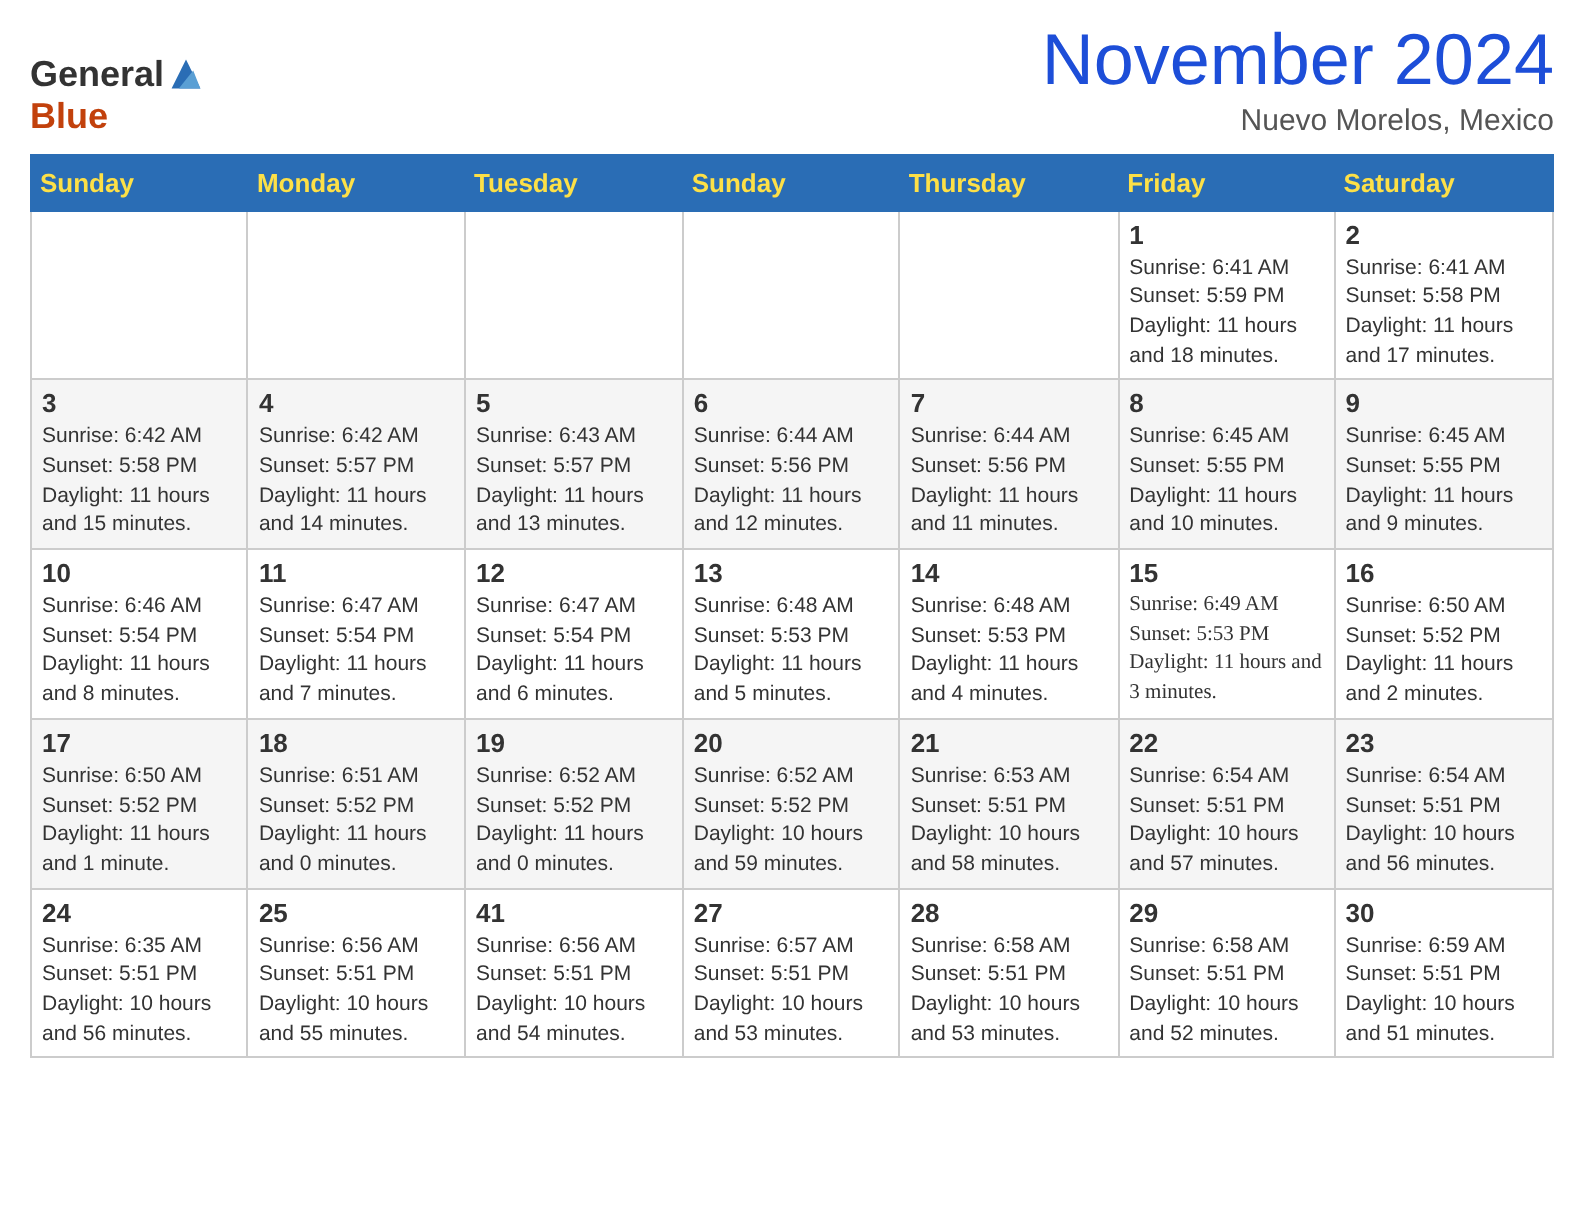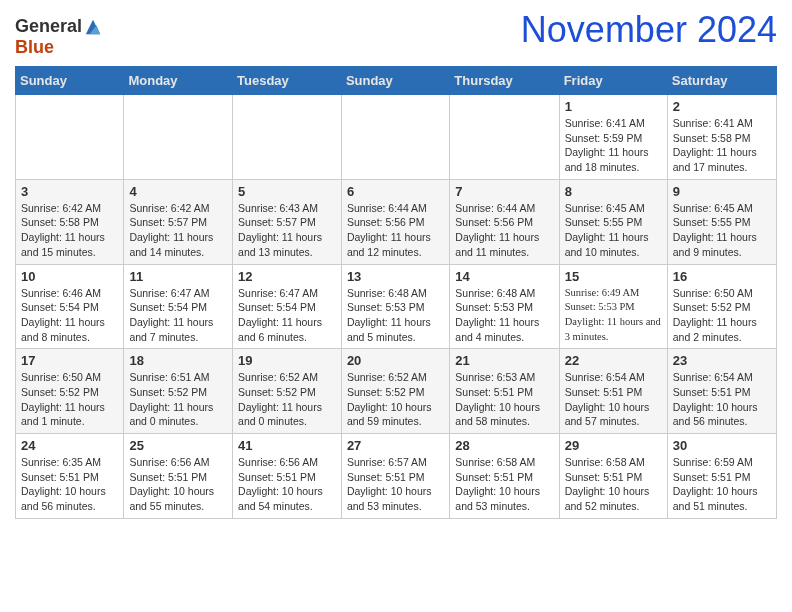--- a/index.html
+++ b/index.html
@@ -11,21 +11,21 @@
       padding: 0;
     }
     .page {
       width: 792px;
       background: #fff;
       padding: 10px 15px 15px 15px;
     }
     .header {
       display: flex;
       justify-content: space-between;
-      align-items: flex-start;
+      align-items: flex-end;
       margin-bottom: 8px;
     }
     .logo {
       display: flex;
       flex-direction: column;
       align-items: flex-start;
       margin-top: 6px;
     }
     .logo-text {
       display: flex;
@@ -61,21 +61,21 @@
       color: #555;
       margin-top: 2px;
     }
     .calendar {
       width: 100%;
       border-collapse: collapse;
       border: 1px solid #ccc;
     }
     .calendar th {
       background: #2a6db5;
-      color: #e5e5e5;
+      color: #fde047;
       font-size: 13px;
       font-weight: bold;
       padding: 6px 4px;
       text-align: left;
       border: 1px solid #2a6db5;
     }
     .calendar td {
       vertical-align: top;
       border: 1px solid #ccc;
       padding: 4px 5px;
@@ -112,20 +112,21 @@
         <span class="logo-general">General</span>
         <svg class="logo-icon" viewBox="0 0 20 20" xmlns="http://www.w3.org/2000/svg">
           <polygon points="2,18 10,2 18,18" fill="#2a6db5"></polygon>
           <polygon points="6,18 14,8 18,18" fill="#5a9fd4"></polygon>
         </svg>
       </div>
       <span class="logo-blue">Blue</span>
     </div>
     <div class="title-block">
       <div class="month-title">November 2024</div>
+      <div class="location">Nuevo Morelos, Mexico</div>
     </div>
   </div>
 
   <table class="calendar">
     <thead>
       <tr>
       <th>Sunday</th>
           <th>Monday</th>
           <th>Tuesday</th>
           <th>Sunday</th>

